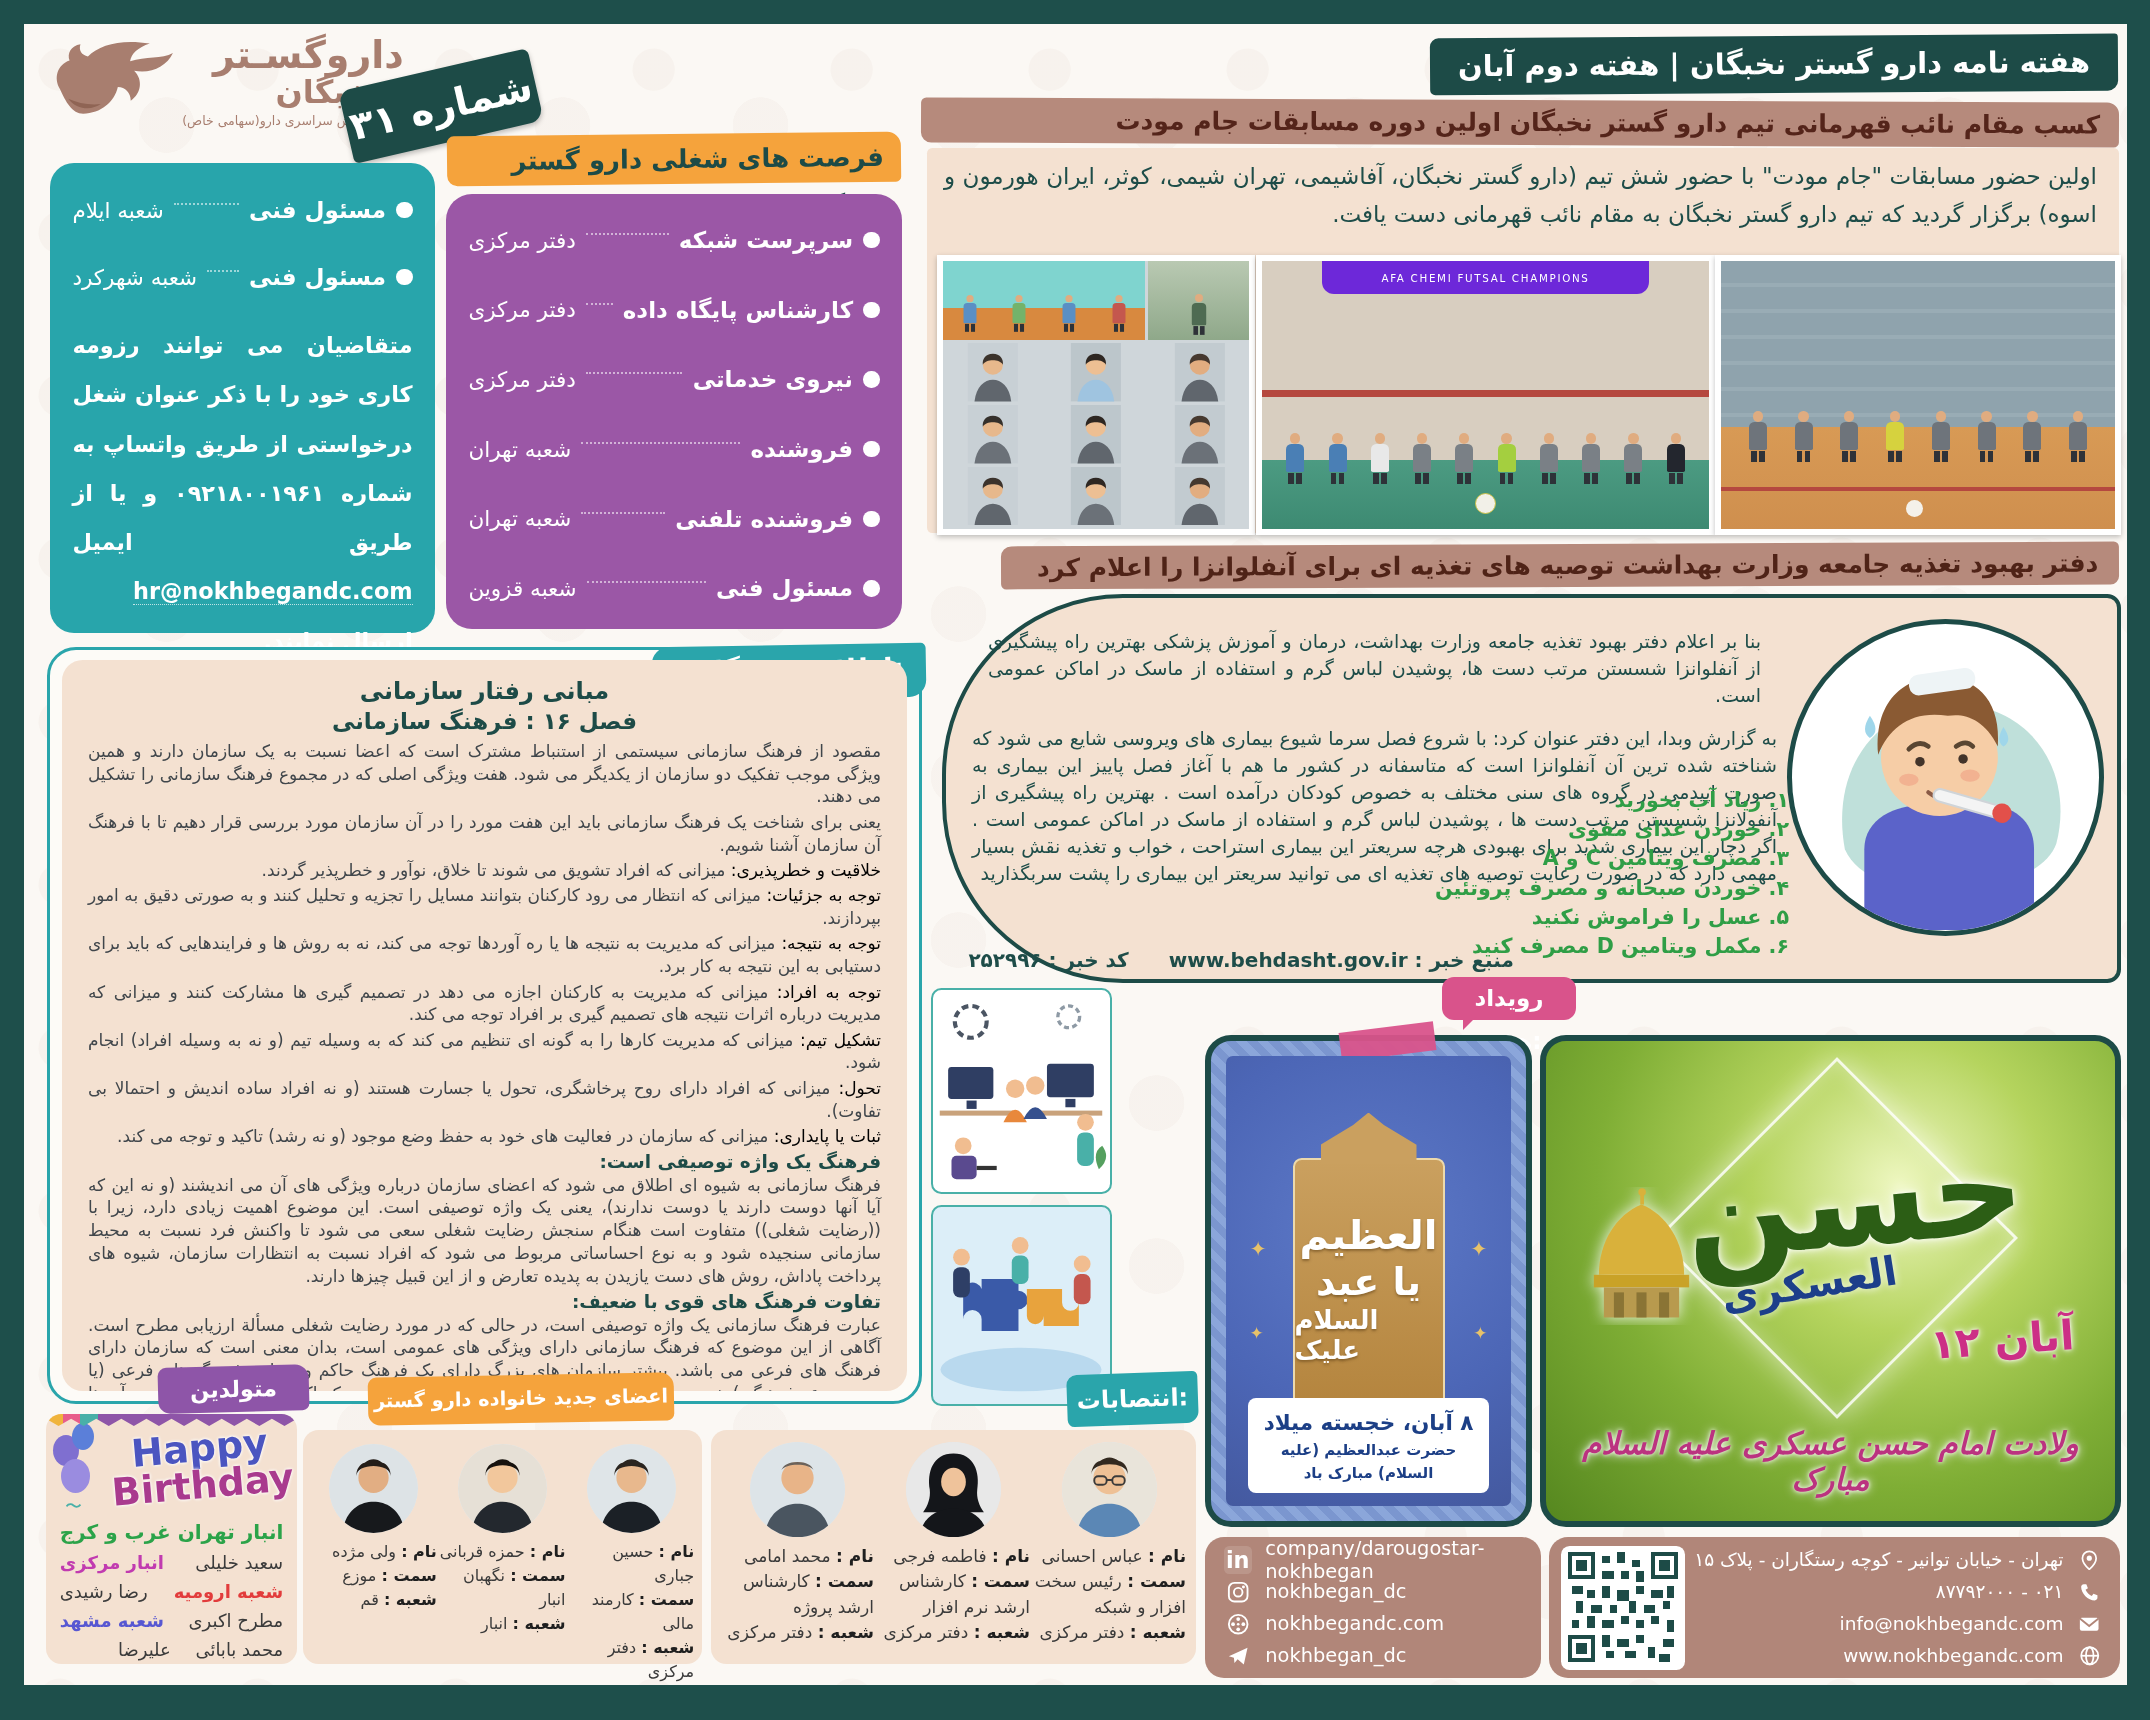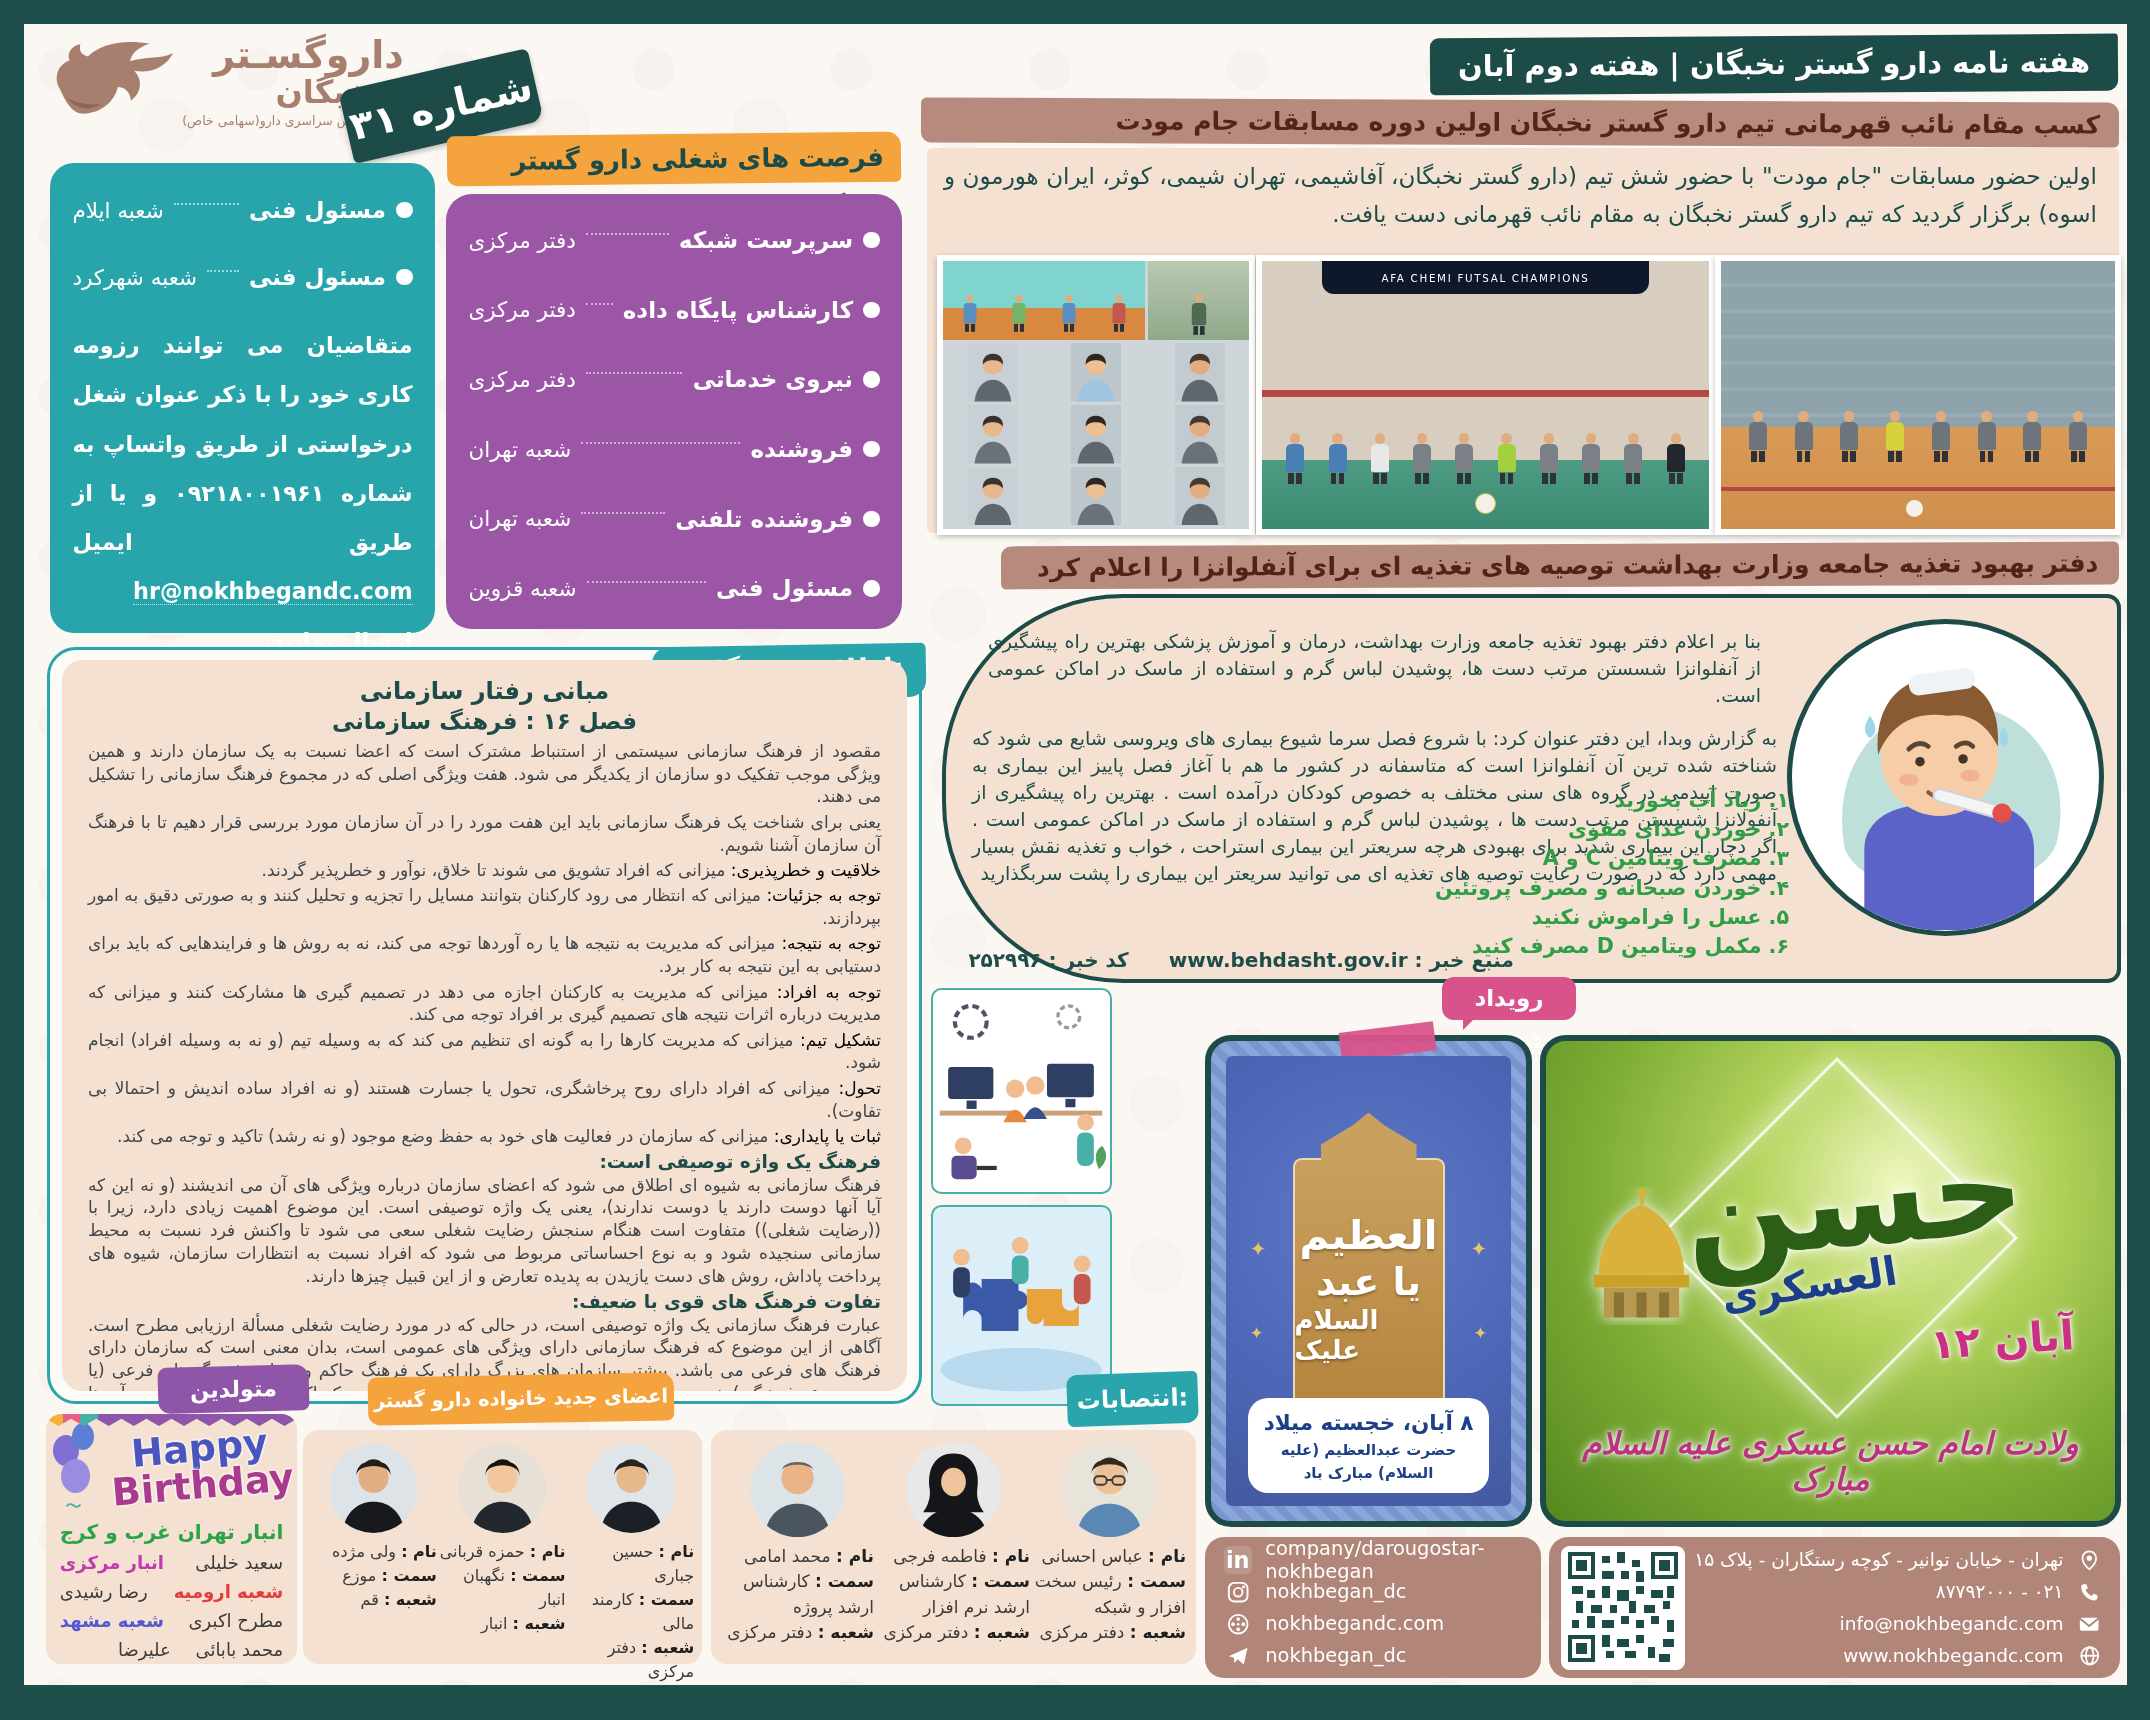--- a/index.html
+++ b/index.html
@@ -152,21 +152,21 @@
         <svg class="hs" viewBox="0 0 60 70">
             <rect width="60" height="70" fill="#c2cbd0"></rect>
             <circle cx="30" cy="26" r="12" fill="#e2ad80"></circle>
             <path d="M30,13 c-9,0 -13,7 -12,13 c4,-7 20,-7 24,0 c1,-6 -3,-13 -12,-13 z" fill="#46392f"></path>
             <path d="M8,70 c2,-18 12,-26 22,-26 c10,0 20,8 22,26 z" fill="#60666d"></path>
           </svg>
       </div>
     </div>
 
     <div class="abs photo" style="left:329px;top:107px;width:447px;height:268px;background:#d8cec0;">
-      <div style="position:absolute;left:60px;top:0;width:327px;height:33px;background:#0f172a;border-radius:0 0 12px 12px;color:#fff;font-size:10.3px;letter-spacing:1.7px;display:flex;align-items:center;justify-content:center;">AFA CHEMI FUTSAL CHAMPIONS</div>
+      <div style="position:absolute;left:60px;top:0;width:327px;height:33px;background:#6d28d9;border-radius:0 0 12px 12px;color:#fff;font-size:10.3px;letter-spacing:1.7px;display:flex;align-items:center;justify-content:center;">AFA CHEMI FUTSAL CHAMPIONS</div>
       <div style="position:absolute;left:0;top:129px;width:100%;height:6.9px;background:#b5483f;"></div>
       <div style="position:absolute;left:0;bottom:0;width:100%;height:69px;background:linear-gradient(#4c9b82,#3d8a72);"></div>
       <div style="position:absolute;left:0;bottom:45px;width:100%;display:flex;justify-content:space-evenly;align-items:flex-end;">
         <span class="fg">
             <span class="h"></span>
             <span class="b" style="background:#4a7fb5;"></span>
             <span class="l"></span>
           </span>
         <span class="fg">
             <span class="h"></span>
@@ -439,21 +439,21 @@
         <span style="color:#fff;font-weight:bold;font-size:38px;text-shadow:0 1.7px 2.6px rgba(90,60,20,.5);">یا عبد</span>
         <span style="color:#fff;font-weight:bold;font-size:26px;text-shadow:0 1.7px 2.6px rgba(90,60,20,.5);">السلام علیک</span>
       </div>
       <div class="abs" style="left:50%;top:57px;transform:translateX(-50%);width:96px;height:52px;background:#caa05f;clip-path:polygon(50% 0%,66% 24%,100% 62%,100% 100%,0% 100%,0% 62%,34% 24%);"></div>
       <span class="abs" style="left:24px;top:181px;color:#e7c26a;font-size:20.6px;">✦</span>
       <span class="abs" style="left:24px;top:267px;color:#e7c26a;font-size:17px;">✦</span>
       <span class="abs" style="left:24px;top:353px;color:#e7c26a;font-size:20.6px;">✦</span>
       <span class="abs" style="right:24px;top:181px;color:#e7c26a;font-size:20.6px;">✦</span>
       <span class="abs" style="right:24px;top:267px;color:#e7c26a;font-size:17px;">✦</span>
       <span class="abs" style="right:24px;top:353px;color:#e7c26a;font-size:20.6px;">✦</span>
-      <div class="abs rtl" style="left:22.4px;right:22.4px;bottom:13.8px;background:#fff;border-radius:20px;padding:8.6px 6.9px;text-align:center;">
+      <div class="abs rtl" style="left:22.4px;right:22.4px;bottom:13.8px;background:#fff;border-radius:8px;padding:8.6px 6.9px;text-align:center;">
         <div style="color:#1c3f86;font-weight:bold;font-size:21.5px;line-height:1.5;">۸ آبان، خجسته میلاد</div>
         <div style="color:#1c3f86;font-weight:bold;font-size:15px;line-height:1.5;">حضرت عبدالعظیم (علیه السلام) مبارک باد</div>
       </div>
     </div>
   </div>
 
   <div class="abs" style="left:1540px;top:1035px;width:581px;height:492px;border:6px solid #1d4b47;border-radius:26px;box-sizing:border-box;background:radial-gradient(circle at 62% 30%, #eef7c0 0%, #b5d45e 30%, #7fae35 62%, #55871f 100%);overflow:hidden;">
     <div class="abs" style="left:163px;top:69px;width:250px;height:250px;border:3.4px solid rgba(255,255,255,.85);transform:rotate(45deg);box-shadow:0 0 29px rgba(255,255,255,.55), inset 0 0 20.6px rgba(255,255,255,.35);"></div>
     <svg class="abs" style="left:31px;top:146px;" width="129" height="138" viewBox="0 0 100 110">
       <g style="filter:drop-shadow(0 0 6px rgba(255,255,255,.9));">

